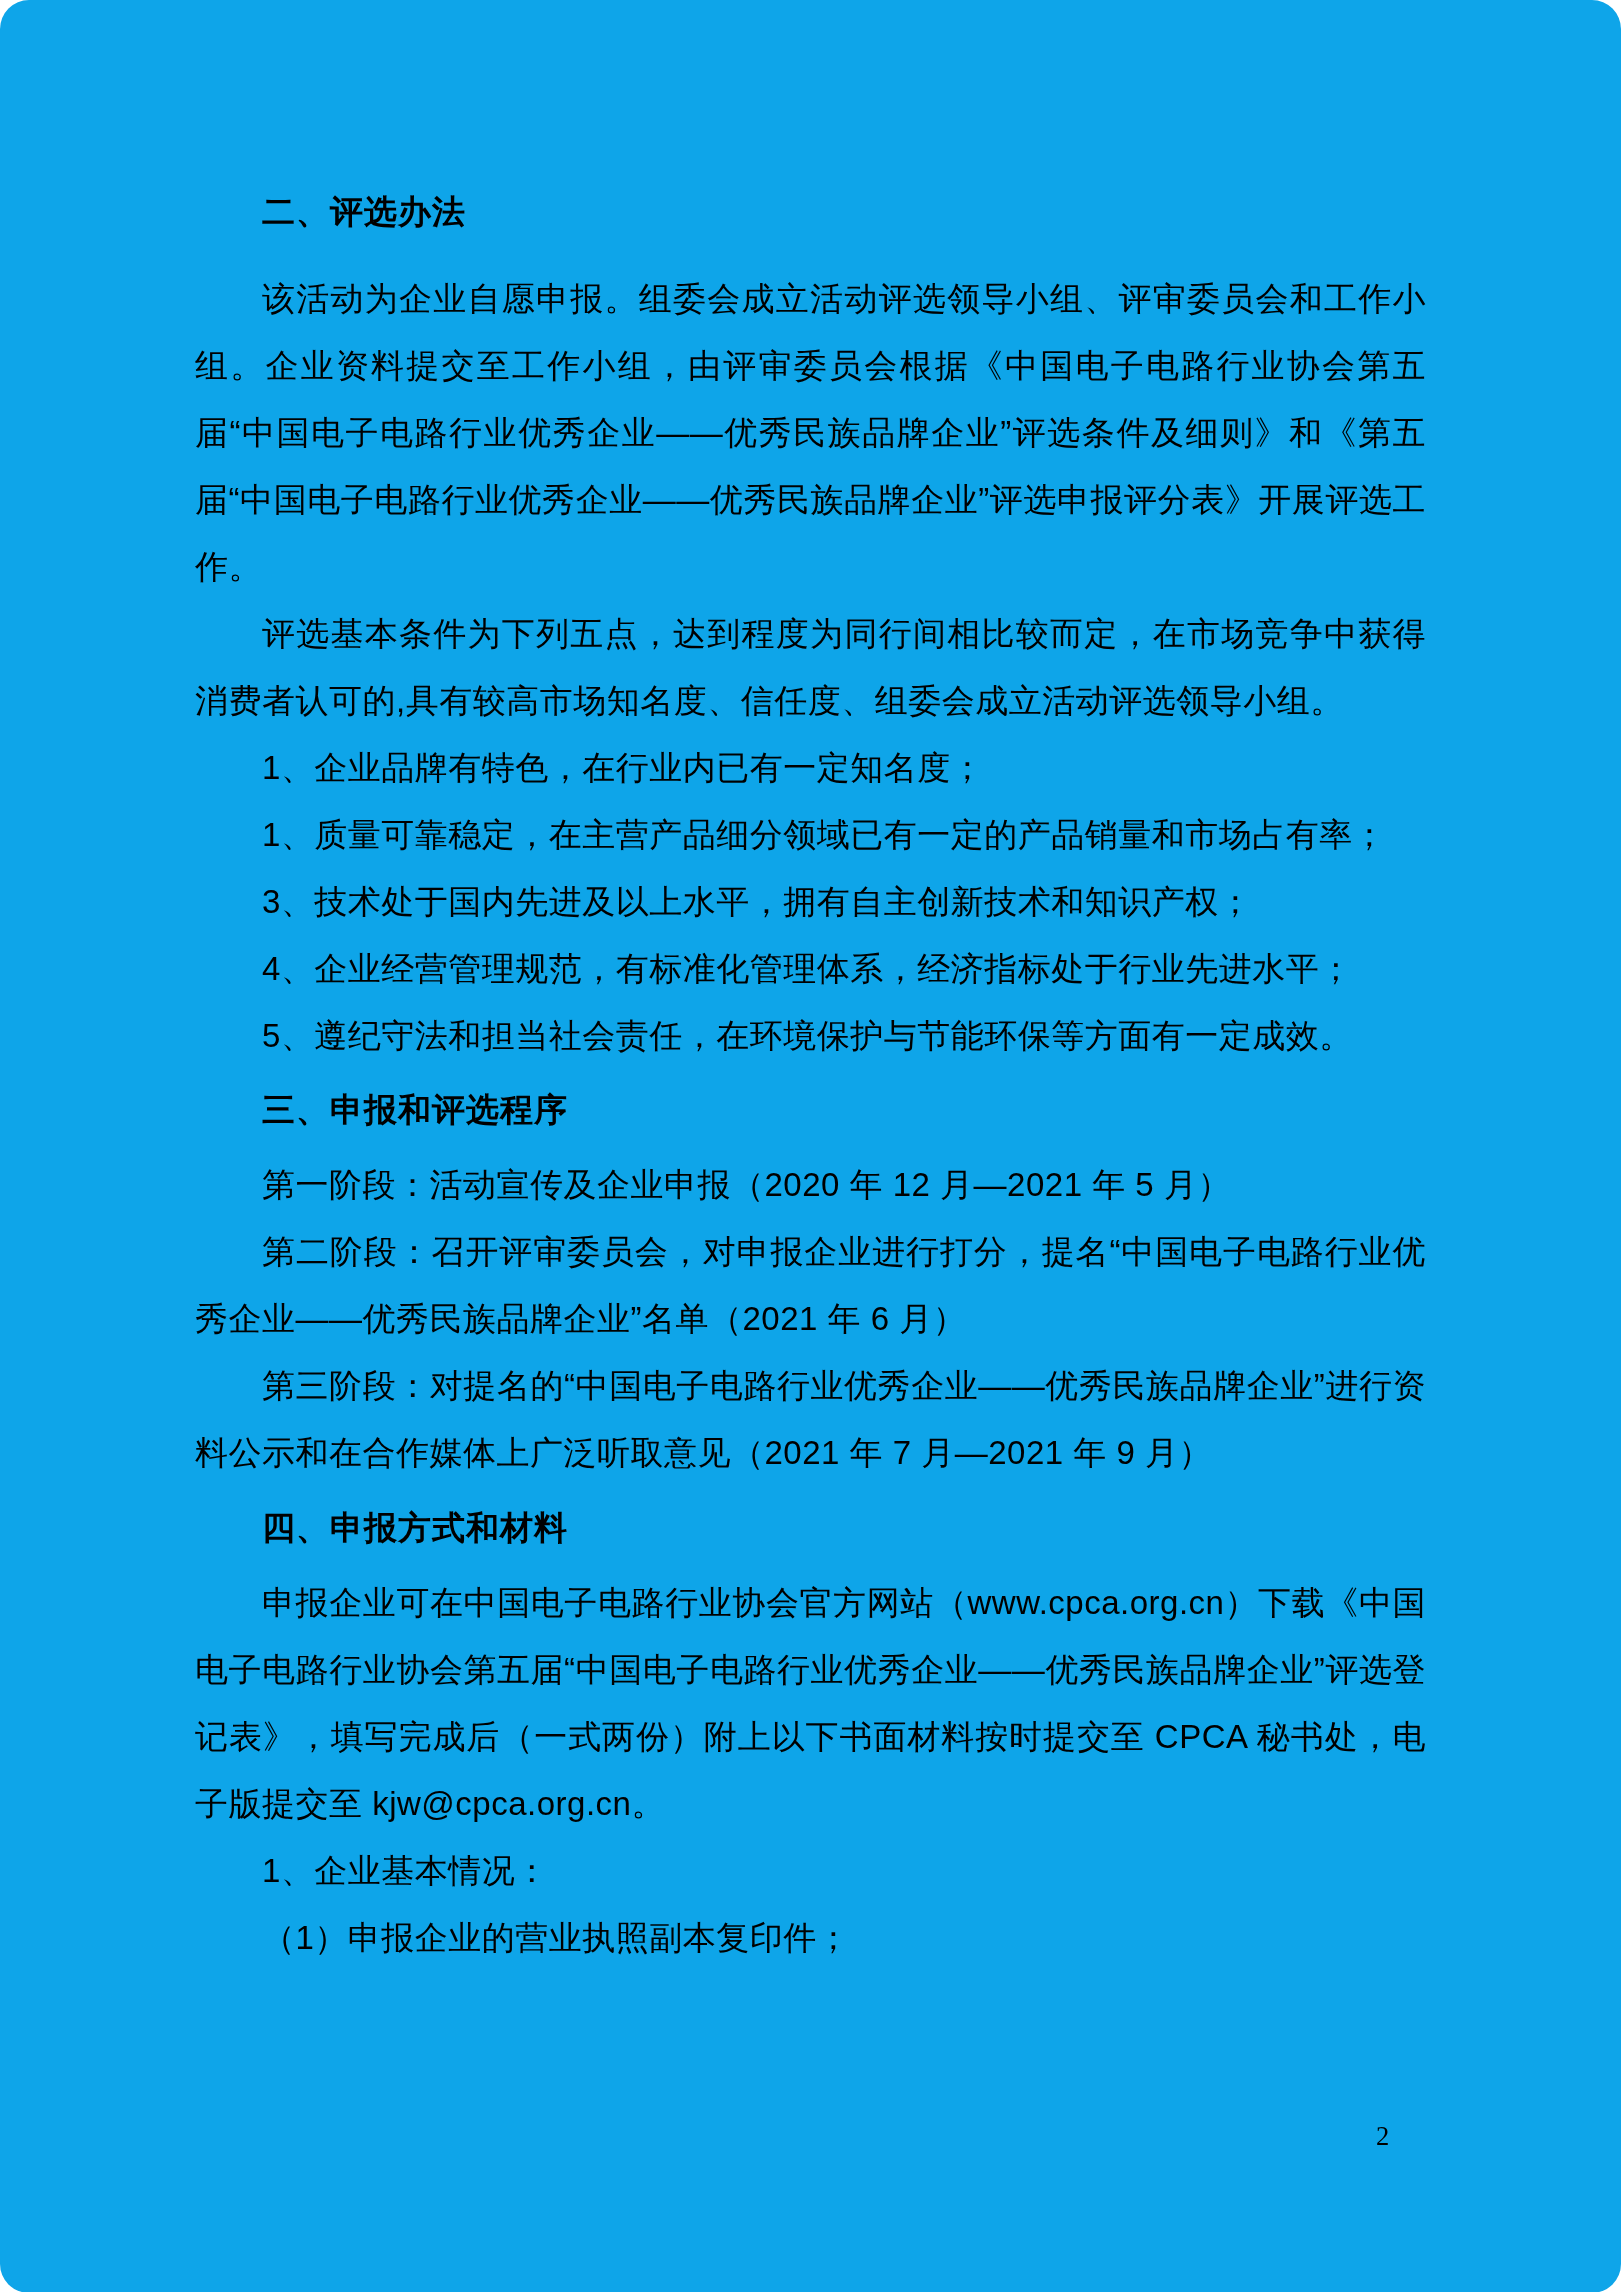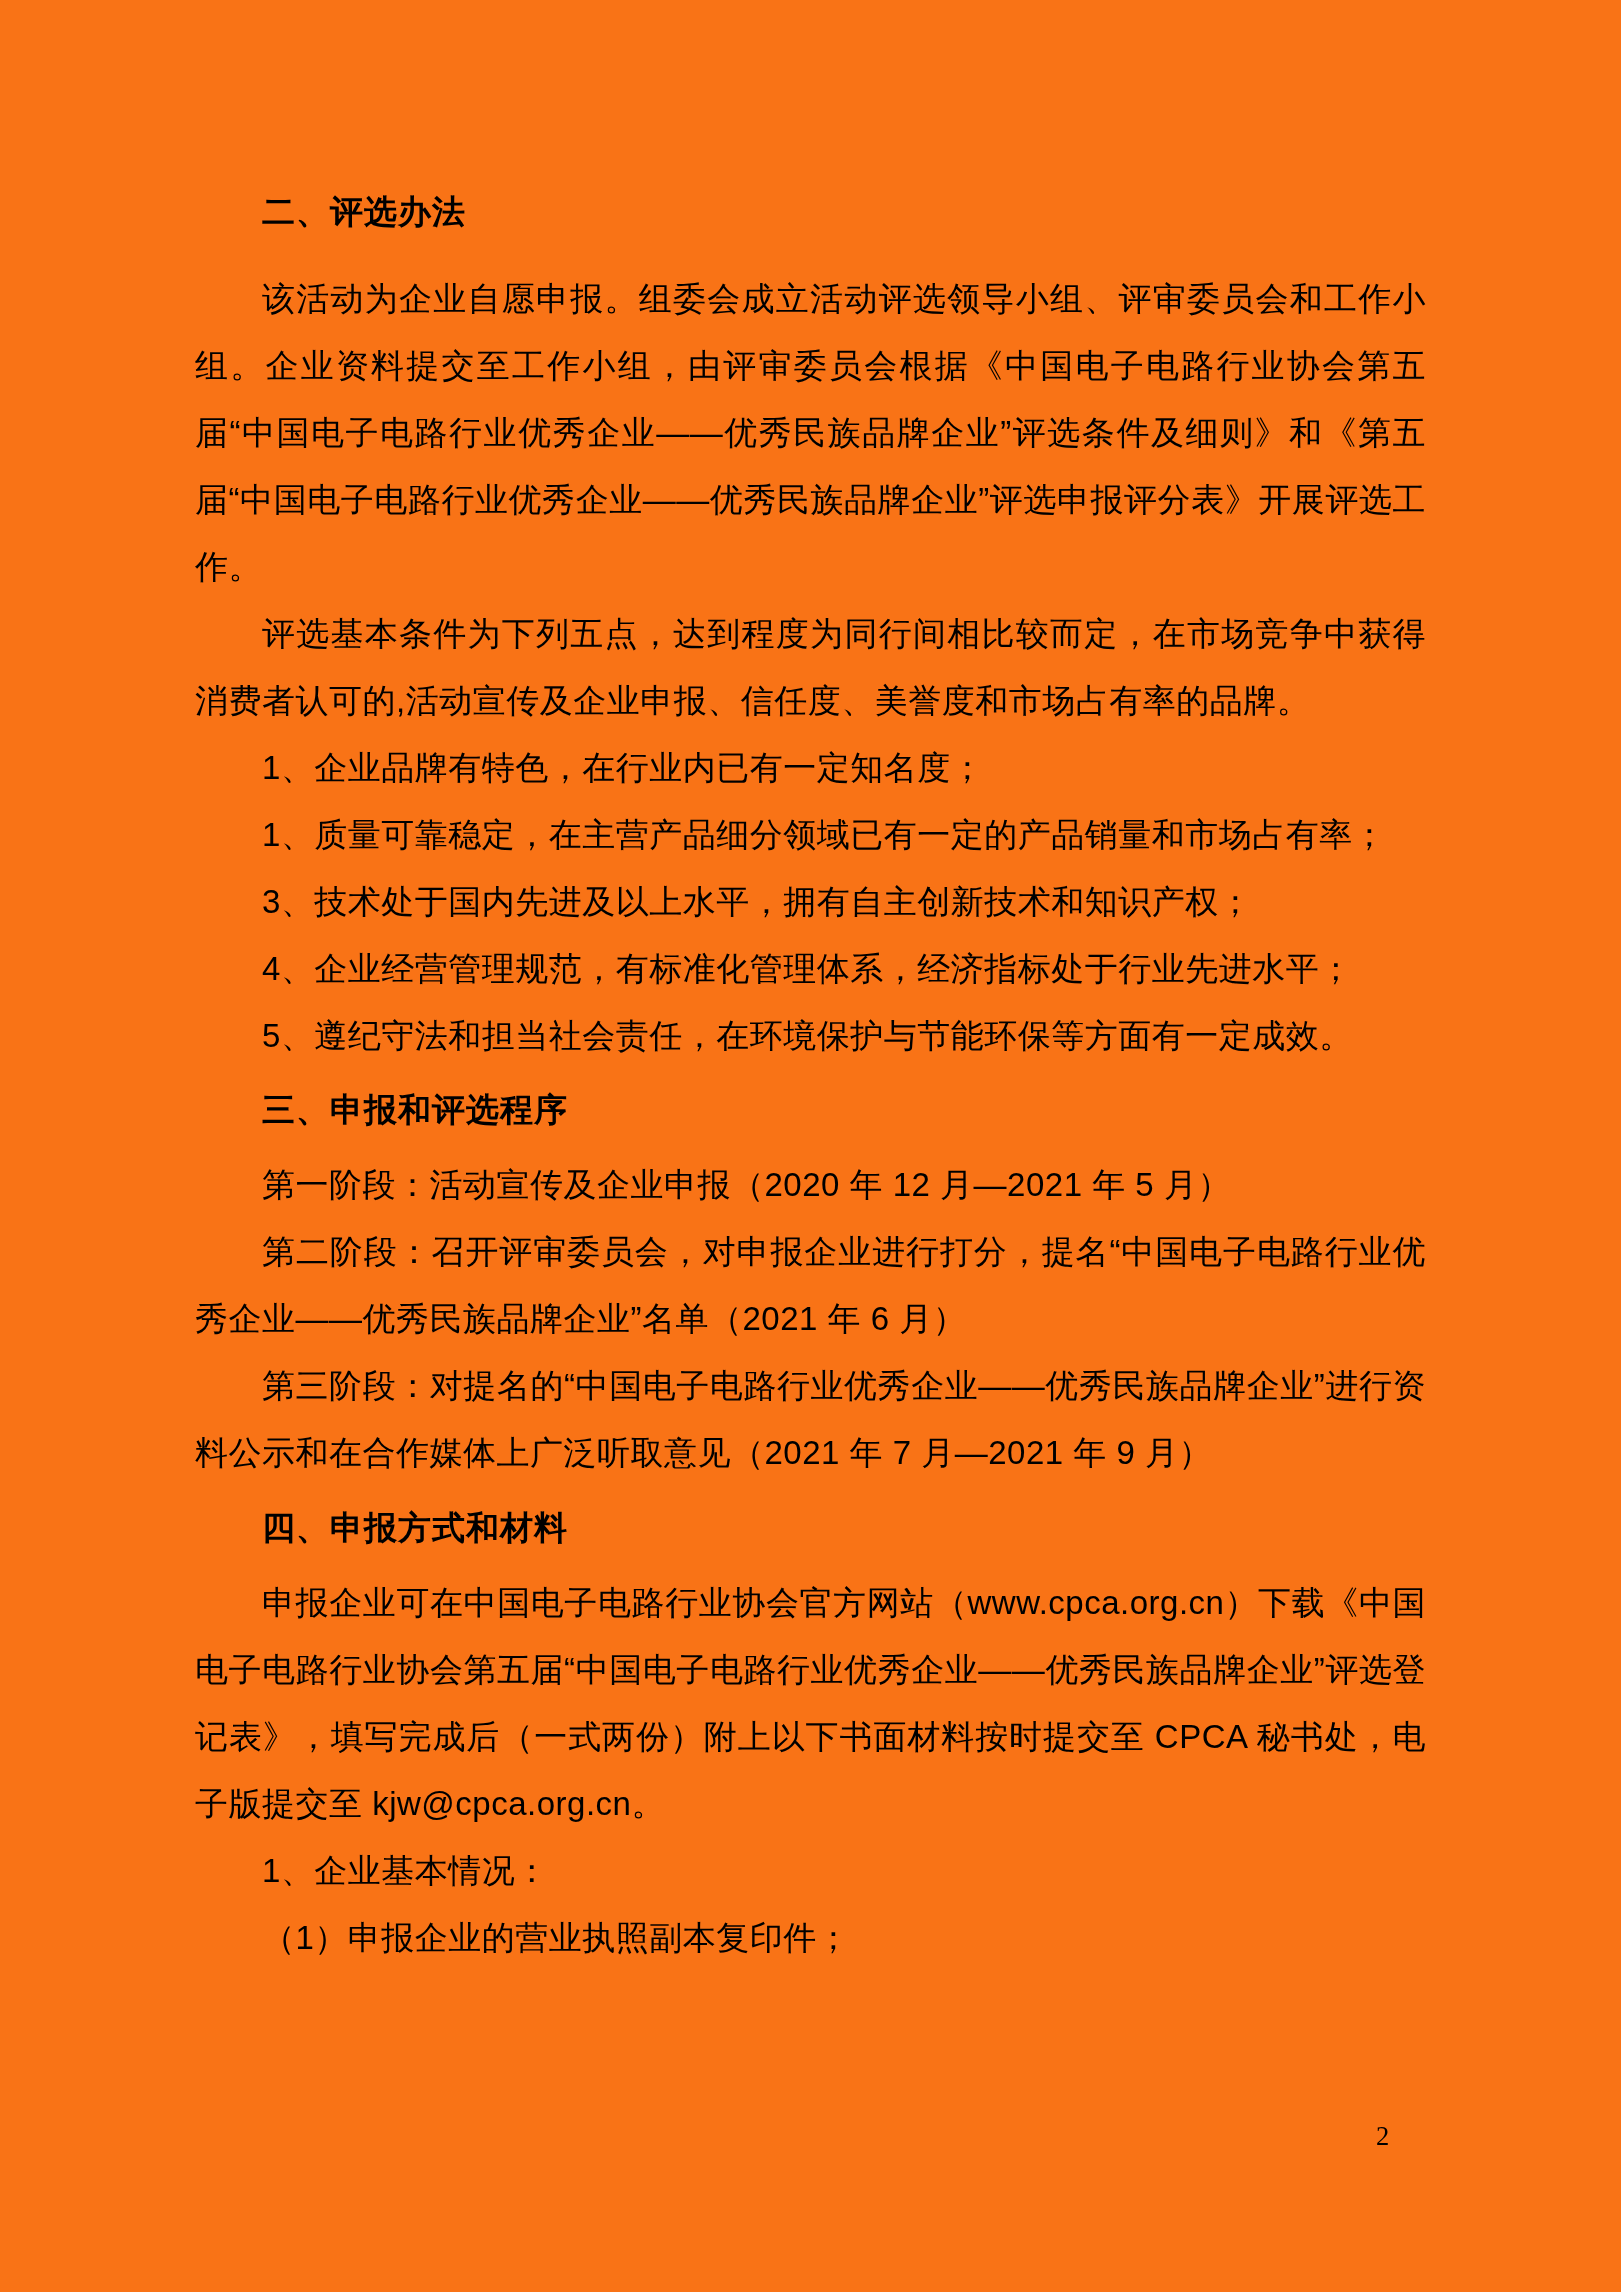--- a/index.html
+++ b/index.html
@@ -4,23 +4,24 @@
 <style>
   html, body {
     margin: 0;
     padding: 0;
     background: #ffffff;
   }
   .page {
     position: relative;
     width: 1621px;
     height: 2293px;
-    background: #f97316;
+    background: #0ea5e9;
     color: #000000;
     overflow: hidden;
+    border-radius: 29px;
   }
   .content {
     position: absolute;
     left: 195px;
     top: 178px;
     width: 1231px;
   }
   .hd {
     font-family: "Liberation Sans", "DejaVu Sans", sans-serif;
     font-weight: bold;
@@ -58,21 +59,21 @@
 </style>
 </head>
 <body>
 
 <div class="page">
   <div class="content">
 
     <h2 class="hd first">二、评选办法</h2>
 
     <p class="body">该活动为企业自愿申报。组委会成立活动评选领导小组、评审委员会和工作小组。企业资料提交至工作小组，由评审委员会根据《中国电子电路行业协会第五届“中国电子电路行业优秀企业——优秀民族品牌企业”评选条件及细则》和《第五届“中国电子电路行业优秀企业——优秀民族品牌企业”评选申报评分表》开展评选工作。</p>
-    <p class="body">评选基本条件为下列五点，达到程度为同行间相比较而定，在市场竞争中获得消费者认可的,活动宣传及企业申报、信任度、美誉度和市场占有率的品牌。</p>
+    <p class="body">评选基本条件为下列五点，达到程度为同行间相比较而定，在市场竞争中获得消费者认可的,具有较高市场知名度、信任度、组委会成立活动评选领导小组。</p>
 
     <p class="body">1、企业品牌有特色，在行业内已有一定知名度；</p>
     <p class="body">1、质量可靠稳定，在主营产品细分领域已有一定的产品销量和市场占有率；</p>
     <p class="body">3、技术处于国内先进及以上水平，拥有自主创新技术和知识产权；</p>
     <p class="body">4、企业经营管理规范，有标准化管理体系，经济指标处于行业先进水平；</p>
     <p class="body">5、遵纪守法和担当社会责任，在环境保护与节能环保等方面有一定成效。</p>
 
     <h2 class="hd">三、申报和评选程序</h2>
 
     <p class="body">第一阶段：活动宣传及企业申报（2020 年 12 月—2021 年 5 月）</p>

